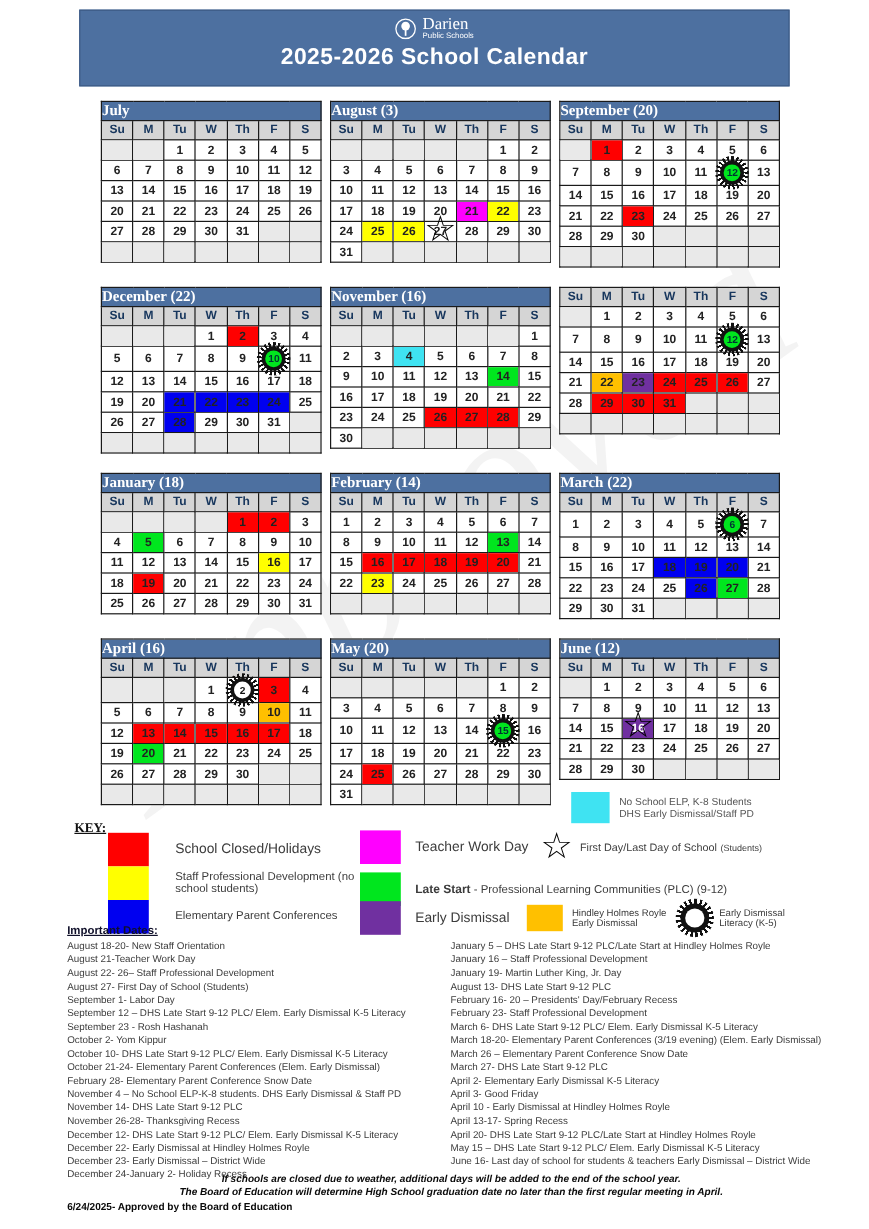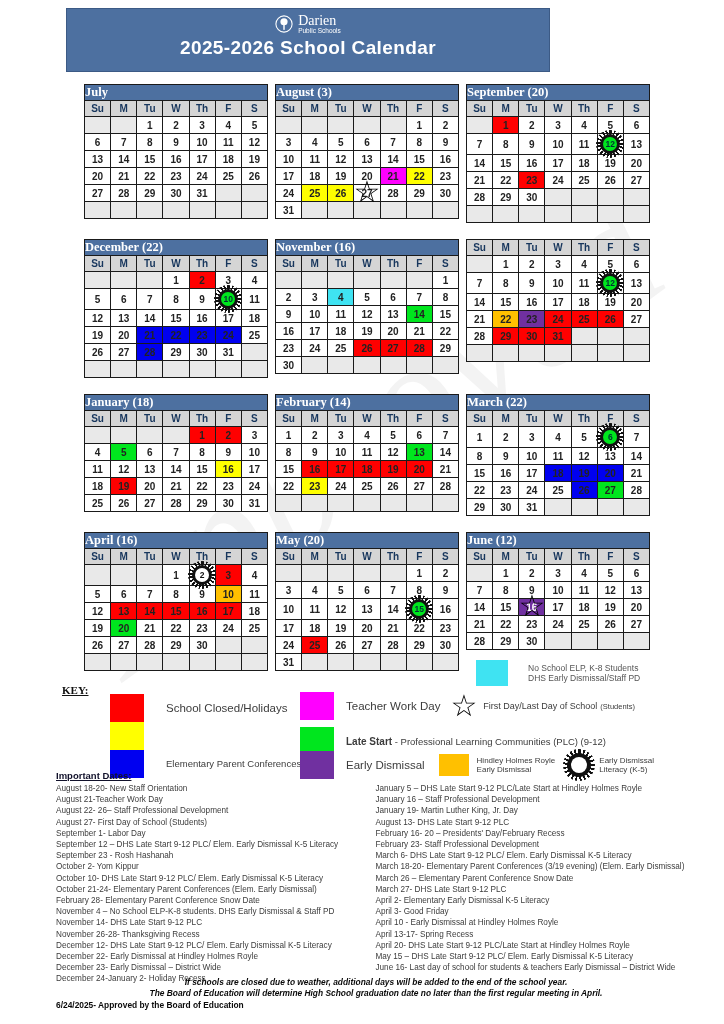--- a/index.html
+++ b/index.html
@@ -10,21 +10,21 @@
   
   .watermark {
     position: absolute; left: 30px; top: 330px; width: 680px;
     font-family: "Liberation Serif", serif; font-style: italic;
     font-size: 175px; color: rgba(90,90,90,0.07);
     transform: rotate(-36deg); transform-origin: center;
     pointer-events: none; white-space: nowrap; z-index: 0;
   }
   
   .banner {
-    position: absolute; left: 66px; top: 8px; width: 484px; height: 64px;
+    position: absolute; left: 66px; top: 8px; width: 592px; height: 64px;
     background: #4d70a0; color: #fff; text-align: center; z-index: 2;
     border: 1px solid #3c5a85;
   }
   .logo { display: flex; justify-content: center; align-items: center; gap: 5px; margin-top: 5px; }
   .logo-text { text-align: left; }
   .logo-name { font-family: "Liberation Serif", serif; font-size: 14px; line-height: 13px; }
   .logo-tag { font-size: 6.5px; line-height: 7px; }
   .banner-title { font-size: 19px; font-weight: bold; letter-spacing: 0.4px; margin-top: 3px; }
   
   .cal-grid {
@@ -74,28 +74,28 @@
   .starwrap { position: relative; display: inline-flex; align-items: center; justify-content: center; width: 100%; height: 100%; }
   .starwrap .glyph {
     position: absolute; left: 50%; top: 50%; transform: translate(-50%, -55%);
     font-size: 30px; line-height: 1; color: #000; font-weight: normal; z-index: 5; pointer-events: none;
   }
   .starwrap .num { position: relative; z-index: 4; }
   td.purple .starwrap .num { color: #fff; }
   
   #key { position: absolute; left: 84px; top: 680px; width: 610px; height: 100px; z-index: 2; }
   .key-label { position: absolute; left: -22px; top: 4px; font-family: "Liberation Serif", serif; font-weight: bold; font-size: 11px; color: #111; text-decoration: underline; }
-  .key-left { position: absolute; left: 6px; top: 14px; margin-left: 20px; }
+  .key-left { position: absolute; left: 6px; top: 14px; }
   .key-left-row { display: flex; align-items: center; height: 28px; }
   .sw { display: inline-block; width: 34px; height: 28px; flex: 0 0 34px; }
   .klabel { margin-left: 22px; color: #3c3c3c; font-size: 9.5px; line-height: 10.5px; max-width: 170px; }
   .key-left-row:first-child .klabel { font-size: 11.5px; }
   .sw.magenta { background: #ff00ff; } .sw.green { background: #00e61e; }
   .sw.purple { background: #7030a0; } .sw.orange { background: #ffc000; } .sw.cyan { background: #3fe3f2; }
-  .cyan-note { position: absolute; left: 392px; top: -20px; display: flex; align-items: center; gap: 20px; }
+  .cyan-note { position: absolute; left: 392px; top: -20px; display: flex; align-items: center; gap: 8px; }
   .cyan-note .sw { width: 32px; height: 26px; flex: 0 0 32px; }
   .note-lines { font-size: 8.5px; color: #555; line-height: 10px; }
   .key-row { position: absolute; display: flex; align-items: center; color: #3c3c3c; }
   .trow { left: 216px; top: 12px; }
   .trow .lg { font-size: 11.5px; margin-left: 12px; color: #3c3c3c; }
   .star-icon { font-size: 30px; line-height: 26px; color: #000; margin-left: 10px; }
   .trow .sm { font-size: 9px; margin-left: 6px; color: #3c3c3c; }
   .trow .xs { font-size: 7.5px; margin-left: 3px; color: #3c3c3c; }
   .lrow { left: 216px; top: 47px; }
   .lrow .txt { margin-left: 12px; font-size: 9.5px; }
@@ -962,20 +962,21 @@
 
 <div id="key">
   <div class="key-label">KEY:</div>
   <div class="key-left">
       <div class="key-left-row">
         <span class="sw" style="background: rgb(255, 0, 0);"></span>
         <span class="klabel">School Closed/Holidays</span>
       </div>
       <div class="key-left-row">
         <span class="sw" style="background: rgb(255, 255, 0);"></span>
+        <span class="klabel">Staff Professional Development (no school students)</span>
       </div>
       <div class="key-left-row">
         <span class="sw" style="background: rgb(0, 0, 240);"></span>
         <span class="klabel">Elementary Parent Conferences</span>
       </div>
     </div>
 
   <div class="cyan-note">
     <span class="sw cyan"></span>
     <span class="note-lines">

